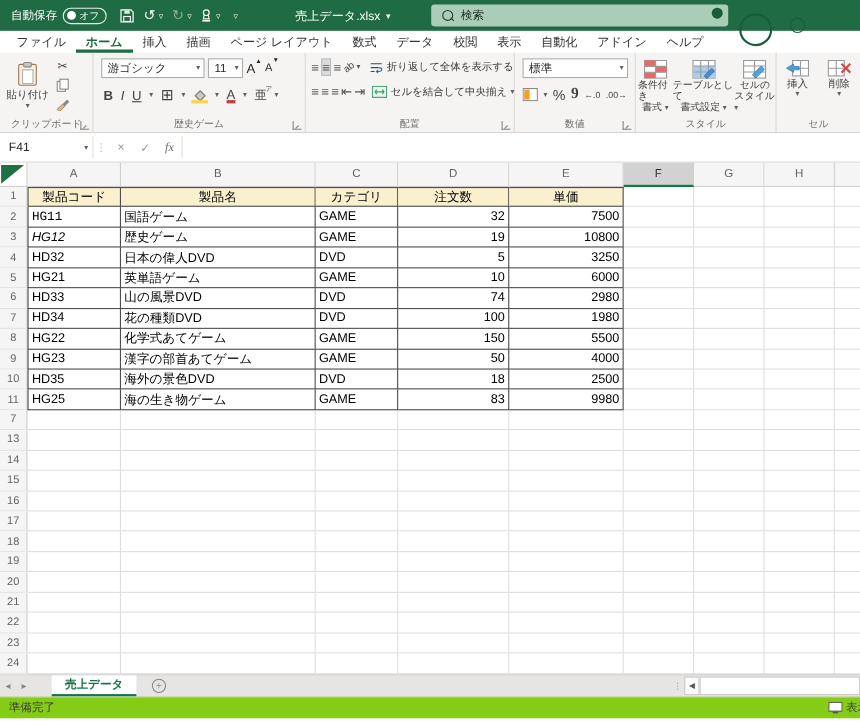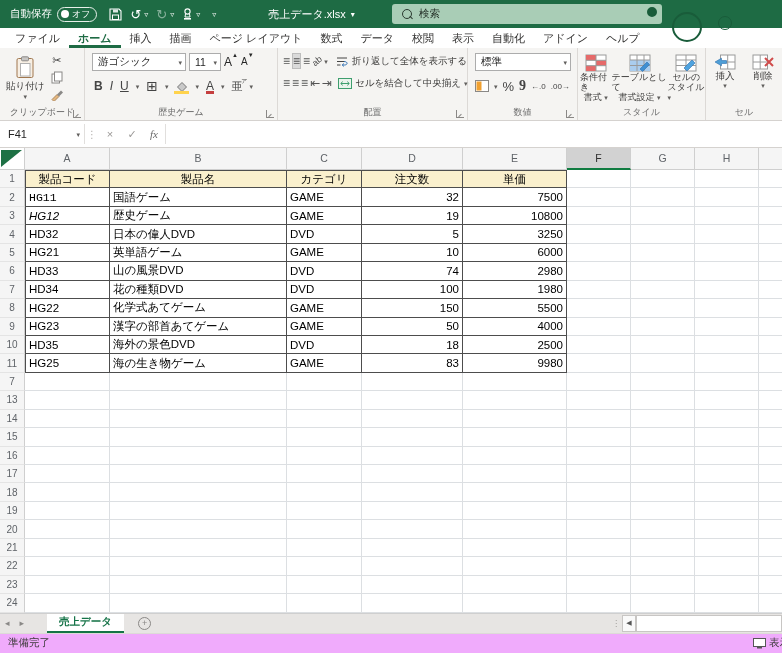--- a/index.html
+++ b/index.html
@@ -83,21 +83,21 @@
              border-bottom:2px solid #157347;box-sizing:border-box;margin-left:18px;}
   .newsheet{display:flex;align-items:center;justify-content:center;margin-left:14px;}
   .plus-c{width:11px;height:11px;border:1px solid #8a8886;border-radius:50%;color:#8a8886;font-size:9px;line-height:9px;
           display:flex;align-items:center;justify-content:center;}
   .hscroll{margin-left:auto;display:flex;align-items:stretch;}
   .hs-dots{display:flex;align-items:center;color:#9a9896;font-size:8px;padding:0 3px;letter-spacing:-1px;}
   .hs-btn{width:14px;display:flex;align-items:center;justify-content:center;background:#FAFAFA;border:1px solid #C8C6C4;
           color:#555;font-size:7px;box-sizing:border-box;margin:1px 0;}
   .hs-track{width:146px;background:#fff;border:1px solid #C8C6C4;box-sizing:border-box;margin:1px 0;}
   
-  .statusbar{height:19px;background:#f0abfc;border-top:1px solid #DDDAD7;display:flex;align-items:center;
+  .statusbar{height:19px;background:#84cc16;border-top:1px solid #DDDAD7;display:flex;align-items:center;
              font-size:10.5px;color:#3b3a39;padding-left:8px;}
   .acc{display:flex;align-items:center;gap:4px;margin-left:18px;}
   .view-ind{margin-left:auto;display:flex;align-items:center;gap:3px;margin-right:-8px;white-space:nowrap;}
   svg{display:block;}
 </style>
 </head>
 <body>
 
 <div class="app">
 

